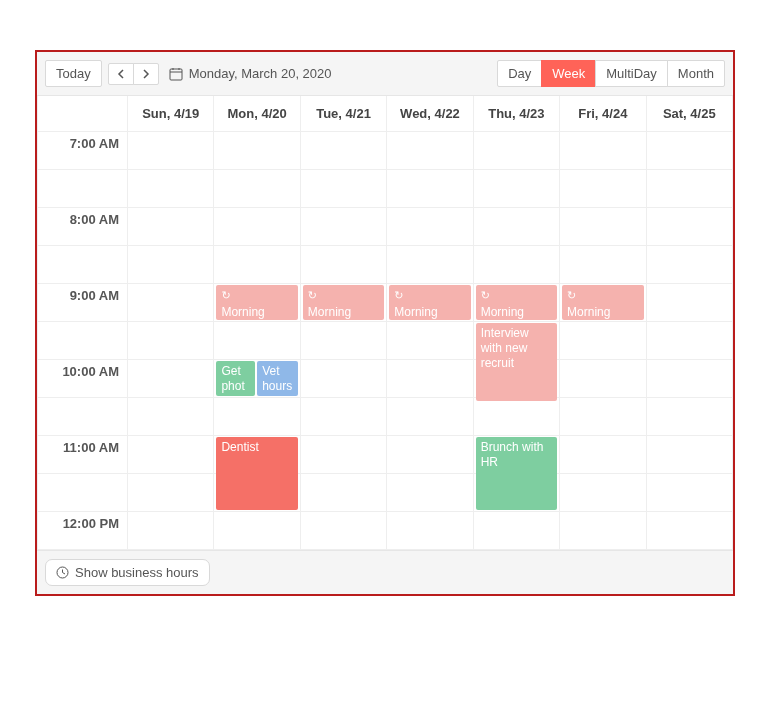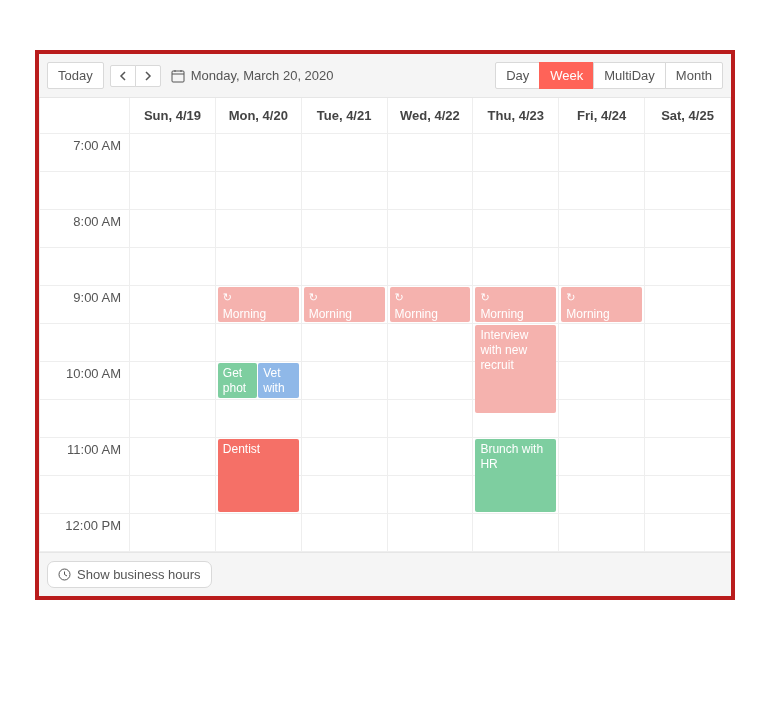--- a/index.html
+++ b/index.html
@@ -1,20 +1,20 @@
 <!DOCTYPE html>
 <html><head>
 <meta charset="utf-8">
 <style>
   * { box-sizing: border-box; margin: 0; padding: 0; }
   body { font-family: Arial, Helvetica, sans-serif; font-size: 13px; color: #656565; background: #fff; }
   .scheduler {
     width: 700px;
     margin: 50px auto;
-    border: 4px solid #b91c1c;
+    border: 2px solid #b91c1c;
     background: #fafafa;
   }
   .toolbar {
     display: flex;
     align-items: center;
     padding: 8px;
     gap: 6px;
     background: #f5f5f5;
     border-bottom: 1px solid #e6e6e6;
   }
@@ -58,21 +58,21 @@
     color: #444;
     padding: 10px 4px;
     background: #fff;
     border-top: none;
     margin-left: 34px;
   }
   .time-col { width: 90px; }
   .time-cell {
     text-align: right;
     padding: 4px 8px 0 17px;
-    font-weight: 400;
+    font-weight: 700;
     color: #555;
     vertical-align: top;
     height: 38px;
     border-bottom: none;
   }
   .half-time-cell {
     height: 38px;
     border-top: none;
     padding: 0;
   }
@@ -261,37 +261,37 @@
         </td>
         <td class="slot"></td>
       </tr>
       <tr>
         <td class="half-time-cell"></td>
         <td class="slot half"></td>
         <td class="slot half"></td>
         <td class="slot half"></td>
         <td class="slot half"></td>
         <td class="slot half">
-          <div class="event ev-pink" style="height:88px">
+          <div class="event ev-pink" style="height:78px">
             <span>Interview with new recruit</span>
           </div>
         </td>
         <td class="slot half"></td>
         <td class="slot half"></td>
       </tr>
 
       <tr>
         <td class="time-cell">10:00 AM</td>
         <td class="slot"></td>
         <td class="slot">
           <div class="event ev-green" style="height:35px; right:52%;">
             <span>Get phot</span>
           </div>
           <div class="event ev-blue" style="height:35px; left:50%;">
-            <span>Vet with</span>
+            <span>Vet hours</span>
           </div>
         </td>
         <td class="slot"></td>
         <td class="slot"></td>
         <td class="slot"></td>
         <td class="slot"></td>
         <td class="slot"></td>
       </tr>
       <tr>
         <td class="half-time-cell"></td>

